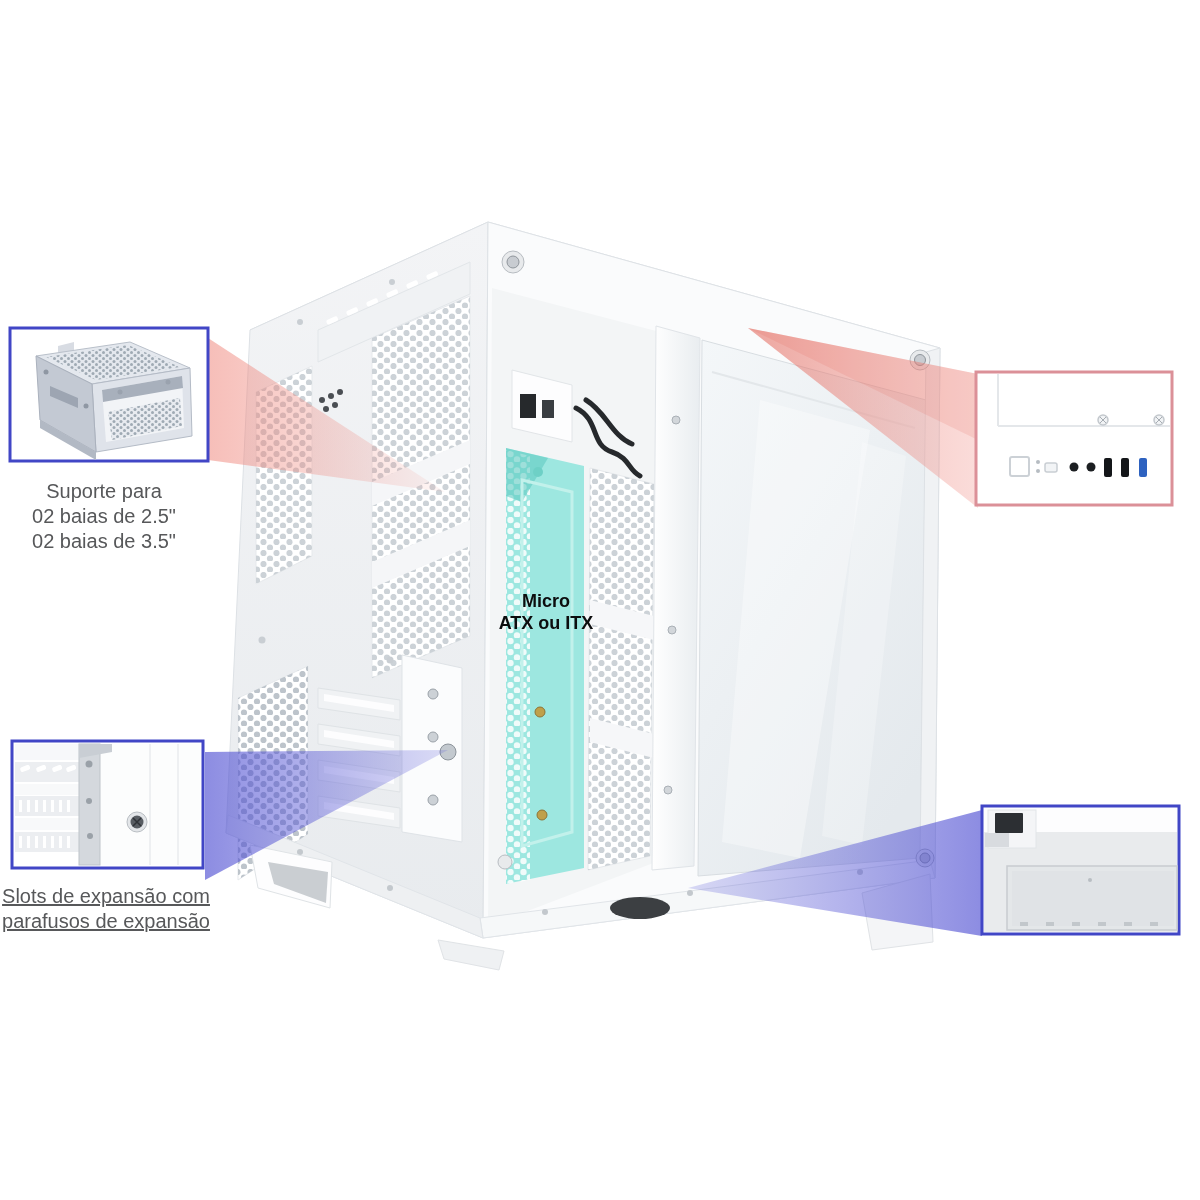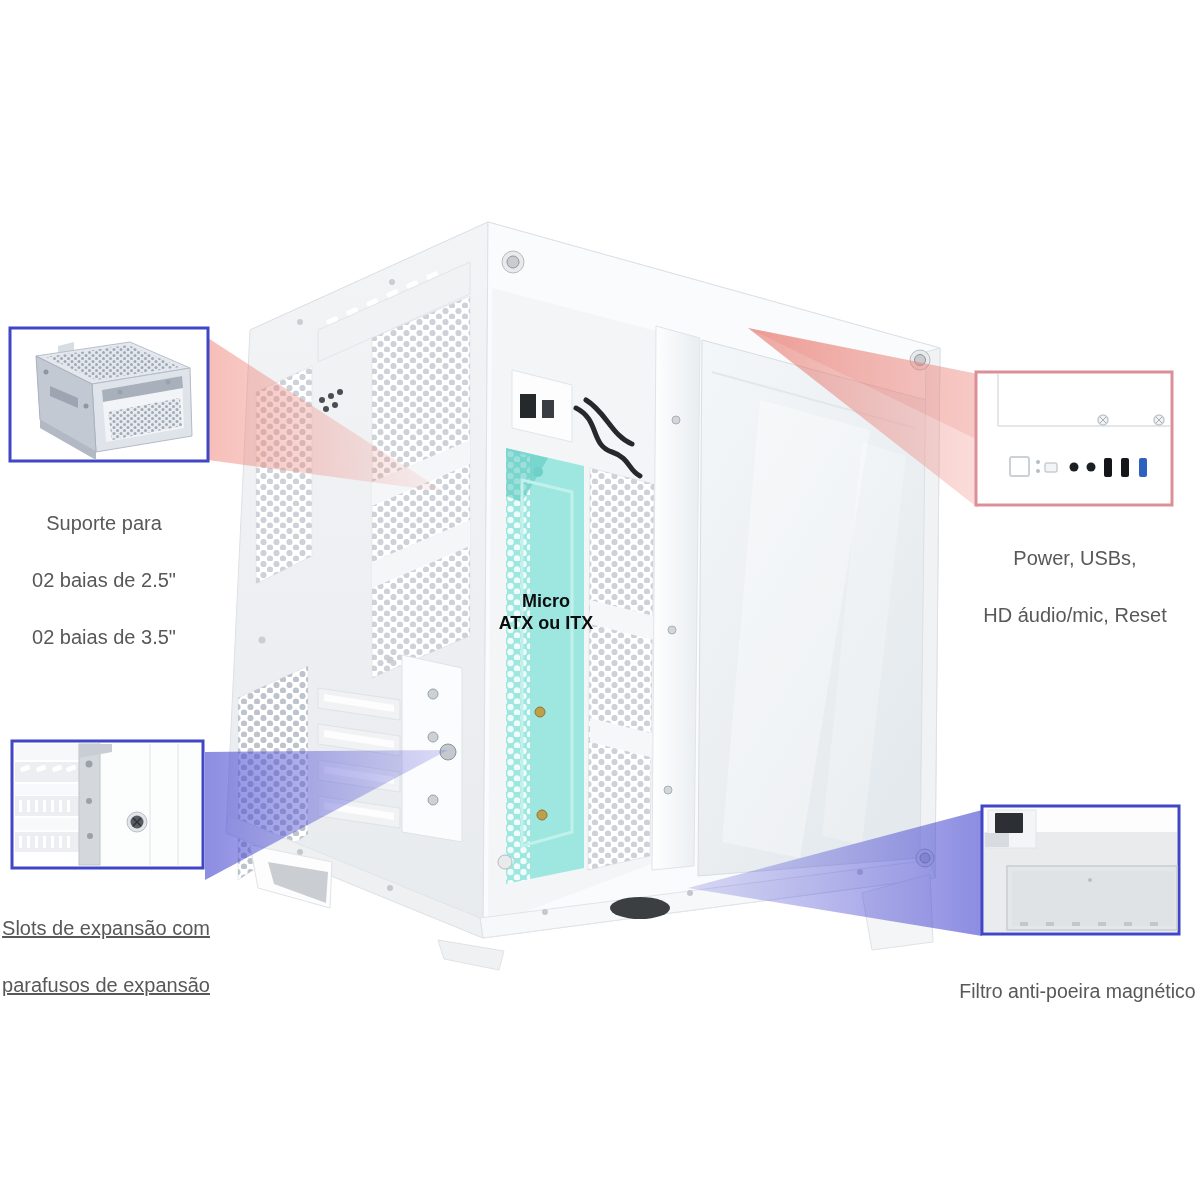--- a/index.html
+++ b/index.html
@@ -1,20 +1,20 @@
 <!DOCTYPE html>
 <html><head>
 <meta charset="utf-8">
 <style>
   html,body{margin:0;padding:0;background:#ffffff;}
   #stage{position:relative;width:1200px;height:1200px;background:#ffffff;overflow:hidden;
          font-family:"Liberation Sans", sans-serif;}
   #scene{position:absolute;left:0;top:0;}
   .caption{position:absolute;color:#57585a;font-size:20px;line-height:25px;text-align:center;}
-  .caption span{display:block;white-space:nowrap;margin-top:32px;}
+  .caption span{display:block;white-space:nowrap;}
   .case-label{position:absolute;left:487px;top:590px;width:118px;text-align:center;
               font-weight:bold;font-size:18px;line-height:22px;color:#0c0d0e;}
   .case-label span{display:block;white-space:nowrap;}
   .cap-tl{left:2px;top:479px;width:204px;}
   .cap-r{left:972px;top:514px;width:206px;}
   .cap-bl{left:0px;top:884px;width:212px;text-decoration:underline;}
   .cap-br{left:955px;top:947px;width:245px;font-size:19.5px;}
 </style>
 </head>
 <body>
@@ -334,32 +334,25 @@
     </g>
   </g>
 </svg>
 
 <div class="caption cap-tl">
   <span>Suporte para</span>
   <span>02 baias de 2.5"</span>
   <span>02 baias de 3.5"</span>
 </div>
 
-<div class="caption cap-r">
-  <span>Power, USBs,</span>
-  <span>HD áudio/mic, Reset</span>
-</div>
 
 <div class="caption cap-bl">
   <span>Slots de expansão com</span>
   <span>parafusos de expansão</span>
 </div>
 
-<div class="caption cap-br">
-  <span>Filtro anti-poeira magnético</span>
-</div>
 
 <div class="case-label">
   <span>Micro</span>
   <span>ATX ou ITX</span>
 </div>
 
 </div>
 
 </body></html>

